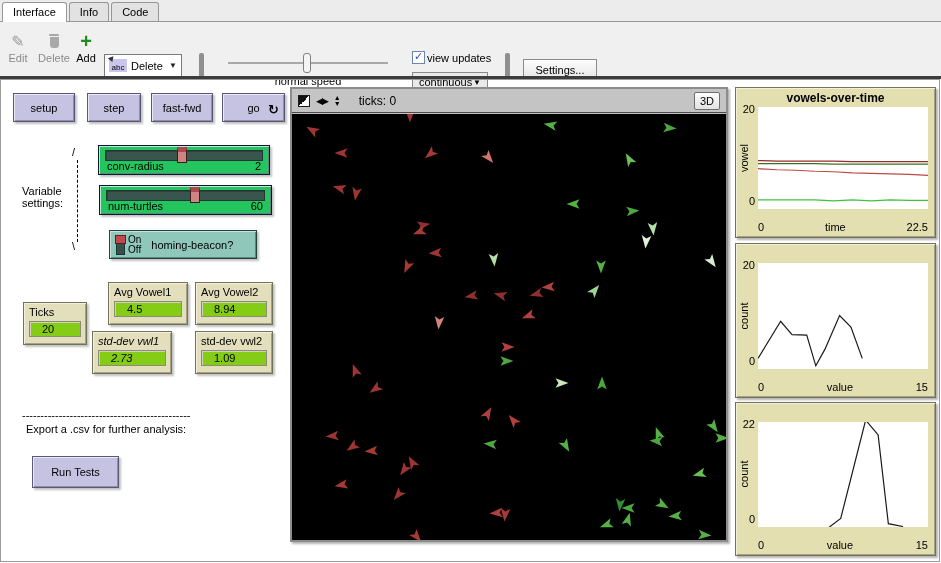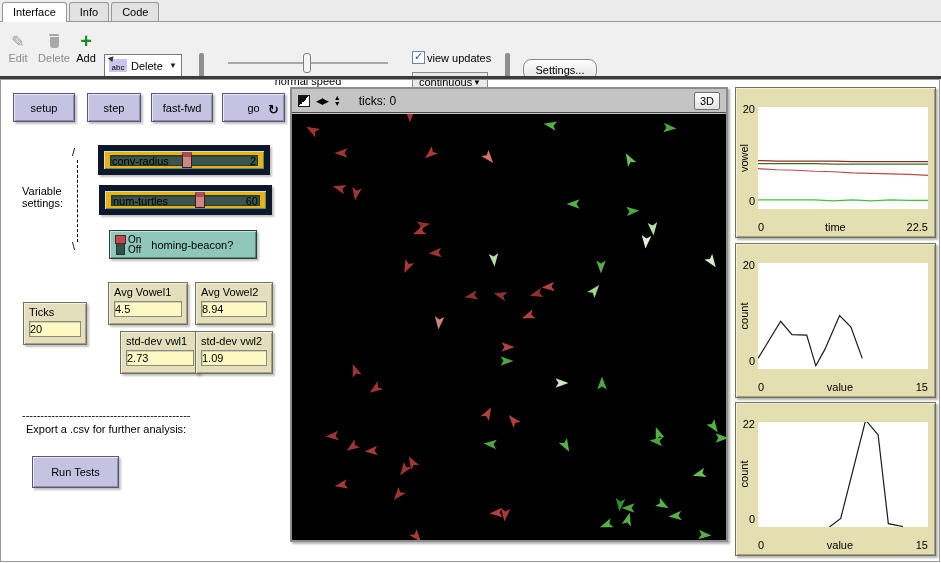--- a/index.html
+++ b/index.html
@@ -35,52 +35,52 @@
                  border:1px solid #808080; border-radius:3px; }
   .speed-label { position:absolute; left:228px; top:53px; width:160px; text-align:center; color:#000; }
   .checkbox-row { position:absolute; left:412px; top:29px; display:flex; align-items:center; gap:2px; color:#000; }
   .checkbox { width:13px; height:13px; background:#fff; border:1px solid #6b84b4; display:flex;
               align-items:center; justify-content:center; font-size:11px; color:#2b50b4; font-weight:bold; }
   .checkbox.checked::after { content:"✓"; margin-top:-2px; }
   .dropdown { position:absolute; left:412px; top:50px; width:76px; height:20px; background:#e9e9e9;
               border:1px solid #8a8a8a; display:flex; align-items:center; padding:0 6px; color:#000; }
   .dropdown .arrow { margin-left:auto; font-size:8px; }
   .settings-btn { position:absolute; left:523px; top:37px; width:74px; height:21px;
-                  background:linear-gradient(#fdfdfd,#e6e6e6); border:1px solid #8a8a8a; border-radius:8px;
+                  background:linear-gradient(#fdfdfd,#e6e6e6); border:1px solid #8a8a8a; border-radius:0;
                   display:flex; align-items:center; justify-content:center; color:#000; }
   .toolbar-rule { position:absolute; left:0; top:76px; width:941px; height:3px; background:#3c3c3c; }
   .content-frame { position:absolute; left:0; top:79px; width:940px; height:483px;
                    border:1px solid #9a9a9a; pointer-events:none; }
   
   .nl-button { position:absolute; background:#c6c3e2; border:1px solid #5a5875; text-align:center;
                box-shadow:inset 1px 1px 0 #eae9f7, inset -1px -1px 0 #8f8cb0, 2px 2px 2px rgba(0,0,0,.25);
                display:flex; align-items:center; justify-content:center; color:#000; cursor:pointer; }
   .go-icon { position:absolute; right:5px; bottom:4px; font-size:13px; font-weight:bold; }
-  .nl-slider { position:absolute; background:#eab308; border:6px solid #0f172a;
+  .nl-slider { position:absolute; background:#22c55e; border:1px solid #0f172a;
                box-shadow:inset 1px 1px 0 #c6e4dd, inset -1px -1px 0 #598880, 2px 2px 2px rgba(0,0,0,.25); }
   .nl-slider .track { position:absolute; left:6px; right:6px; top:4px; height:11px; background:#3a544e;
                border:1px solid #223732; box-shadow:inset 1px 1px 0 #2b433d; }
   .nl-slider .handle { position:absolute; top:1px; width:10px; height:16px; background:#cf8383;
                border:1px solid #3c1d1d; border-top:5px solid #a94a50; }
   .nl-slider .labels { position:absolute; left:8px; right:8px; bottom:2px; display:flex;
                justify-content:space-between; }
   .nl-switch { position:absolute; background:#8fc7bb; border:1px solid #24423c;
                box-shadow:inset 1px 1px 0 #c6e4dd, inset -1px -1px 0 #598880, 2px 2px 2px rgba(0,0,0,.25);
                display:flex; align-items:center; }
   .switch-slot { width:9px; height:20px; background:#36514b; border:1px solid #1e3430; margin-left:6px;
                position:relative; }
   .switch-knob { position:absolute; left:-2px; width:11px; height:9px; background:#c0494f;
                border:1px solid #5e1f23; }
   .nl-switch.on .switch-knob { top:-1px; }
   .onoff { display:flex; flex-direction:column; margin-left:3px; line-height:10px; font-size:10px; }
   .switch-name { margin-left:10px; }
   .nl-monitor { position:absolute; background:#e3dfbd; border:1px solid #72725a; padding:3px 5px 0 5px;
                box-shadow:inset 1px 1px 0 #f3f0dd, inset -1px -1px 0 #a5a181, 2px 2px 2px rgba(0,0,0,.25); }
-  .nl-monitor .mvalue { background:#fef9c3; border:1px solid #8c8c74; box-shadow:inset 1px 1px 0 #d0d0c0;
-               margin-top:3px; padding:1px 0; height:16px; }
+  .nl-monitor .mvalue { background:#84cc16; border:1px solid #8c8c74; box-shadow:inset 1px 1px 0 #d0d0c0;
+               margin-top:3px; padding:1px 12px; height:16px; }
   .note { position:absolute; color:#000; }
   .dashed-v { position:absolute; border-left:1px dashed #000; }
   
   .world { position:absolute; left:290px; top:87px; width:438px; height:455px; background:#c4c4c4;
            border:2px solid #8c8c8c; box-shadow:2px 2px 2px rgba(0,0,0,.3); }
   .world-header { position:absolute; left:0; top:0; right:0; height:24px; display:flex;
            align-items:center; gap:6px; padding:0 6px; border-bottom:1px solid #4a4a4a; }
   .resize-icon { width:12px; height:12px; border:1px solid #1a1a1a;
            background:linear-gradient(135deg,#111 50%,#fff 50%); }
   .harrows { font-size:9px; letter-spacing:-1px; }
@@ -219,21 +219,21 @@
   <div class="mvalue">20</div>
 </div>
 <div class="nl-monitor" style="left:108px; top:282px; width:80px; height:43px;">
   <div>Avg Vowel1</div>
   <div class="mvalue">4.5</div>
 </div>
 <div class="nl-monitor" style="left:195px; top:282px; width:78px; height:43px;">
   <div>Avg Vowel2</div>
   <div class="mvalue">8.94</div>
 </div>
-<div class="nl-monitor" style="left:120px; top:331px; width:80px; height:43px;">
+<div class="nl-monitor" style="left:92px; top:331px; width:80px; height:43px;font-style:italic;">
   <div>std-dev vwl1</div>
   <div class="mvalue">2.73</div>
 </div>
 <div class="nl-monitor" style="left:195px; top:331px; width:78px; height:43px;">
   <div>std-dev vwl2</div>
   <div class="mvalue">1.09</div>
 </div>
 
 <div class="note" style="left:22px; top:409px; width:192px; height:12px; overflow:hidden; white-space:nowrap;">----------------------------------------------</div>
 <div class="note" style="left:26px; top:423px;">Export a .csv for further analysis:</div>
@@ -314,20 +314,21 @@
         <polygon points="0,-6.5 4.8,6.5 0,3.6 -4.8,6.5" transform="translate(371,391) rotate(120)" fill="#55b144"></polygon>
         <polygon points="0,-6.5 4.8,6.5 0,3.6 -4.8,6.5" transform="translate(383,402) rotate(265)" fill="#55b144"></polygon>
         <polygon points="0,-6.5 4.8,6.5 0,3.6 -4.8,6.5" transform="translate(336,405) rotate(15)" fill="#55b144"></polygon>
         <polygon points="0,-6.5 4.8,6.5 0,3.6 -4.8,6.5" transform="translate(314,411) rotate(250)" fill="#55b144"></polygon>
         <polygon points="0,-6.5 4.8,6.5 0,3.6 -4.8,6.5" transform="translate(413,421) rotate(95)" fill="#55b144"></polygon>
       </svg>
   </div>
 </div>
 
 <div class="plot" style="top:87px; height:151px;">
+  <div class="plot-title">vowels-over-time</div>
   <div class="ytick-top">20</div>
   <div class="ylabel-col">
       <span>vowel</span>
     </div>
   <div class="ytick-bottom">0</div>
   <div class="plot-area">
     <svg viewBox="0 0 100 100" preserveAspectRatio="none">
         <polyline points="0.00,52.50 11.11,53.00 22.22,53.00 33.33,53.00 44.44,53.00 55.56,53.50 66.67,53.50 77.78,53.50 88.89,53.50 100.00,53.50" fill="none" stroke="#932c2c" stroke-width="1.2" vector-effect="non-scaling-stroke"></polyline>
         <polyline points="0.00,55.50 11.11,55.50 22.22,55.50 33.33,55.50 44.44,56.00 55.56,56.00 66.67,56.00 77.78,56.00 88.89,56.00 100.00,56.00" fill="none" stroke="#3f7020" stroke-width="1.2" vector-effect="non-scaling-stroke"></polyline>
         <polyline points="0.00,60.50 11.11,61.50 22.22,62.00 33.33,63.00 44.44,63.50 55.56,64.50 66.67,65.00 77.78,65.50 88.89,66.00 100.00,67.00" fill="none" stroke="#bc4a44" stroke-width="1.2" vector-effect="non-scaling-stroke"></polyline>

